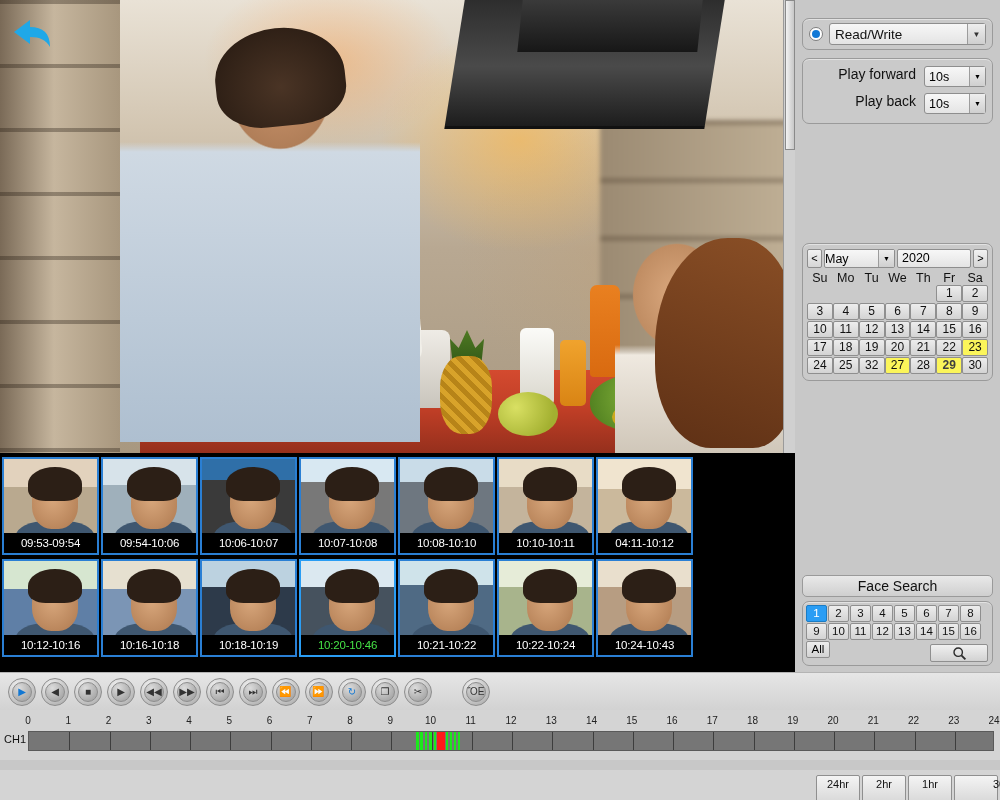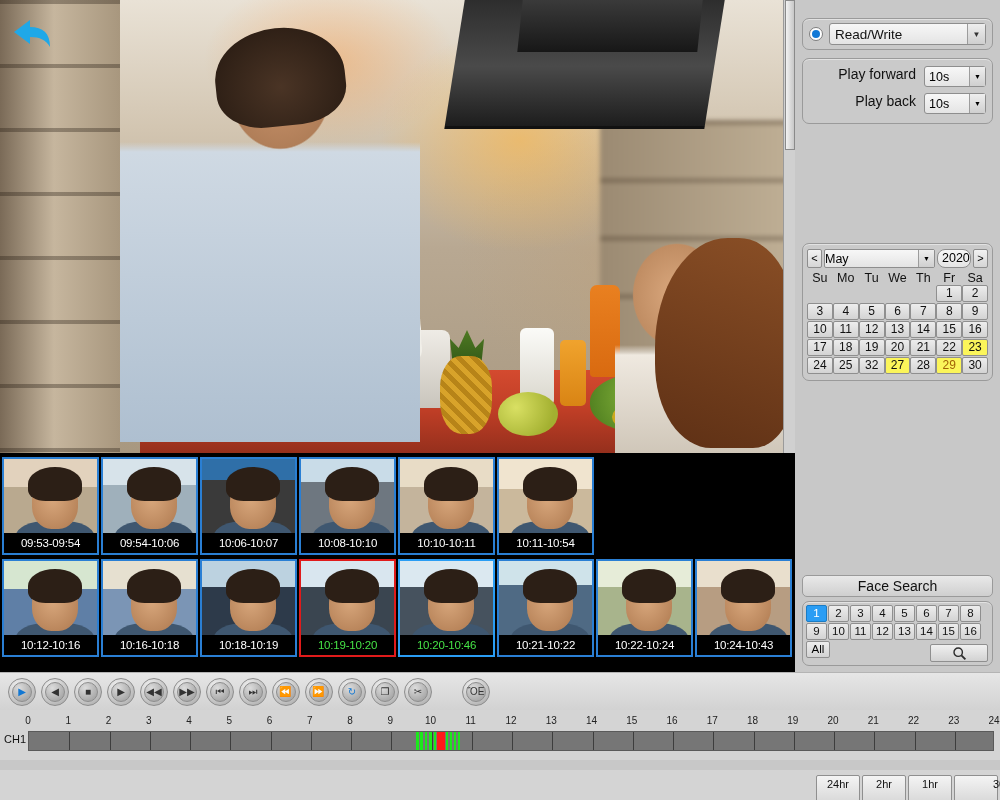--- a/index.html
+++ b/index.html
@@ -340,36 +340,36 @@
     border: 1px solid #8d8d8d; border-radius: 2px; cursor: pointer;
   }
   #month-combo { flex: 1; height: 19px; display: flex;
     background: linear-gradient(180deg,#f7f7f7,#e4e4e4);
     border: 1px solid #8e8e8e; border-radius: 2px; align-items: center; }
   #month-combo .val { flex: 1; font-size: 12.5px; }
   #month-combo .arrow { width: 16px; height: 100%; border-left: 1px solid #9c9c9c;
     background: linear-gradient(180deg,#eee,#cfcfcf);
     display: flex; align-items: center; justify-content: center; font-size: 7px; }
   #year-field {
-    width: 34px; height: 19px; font-size: 12.5px; padding-left: 4px; line-height: 17px;
+    width: 74px; height: 19px; font-size: 12.5px; padding-left: 4px; line-height: 17px;
     background: linear-gradient(180deg,#f7f7f7,#e4e4e4);
-    border: 1px solid #8e8e8e; border-radius: 8px;
+    border: 1px solid #8e8e8e; border-radius: 2px;
   }
   #dow-row { display: flex; margin-top: 2px; }
   .dow { width: 26px; text-align: center; font-size: 12.5px; color: #111; }
   .cal-week { display: flex; }
   .cal-cell {
     width: 26px; height: 17px; margin: 0 0 1px 0;
     font-size: 12px; line-height: 15px; text-align: center; color: #111;
     background: linear-gradient(180deg,#ededed,#d3d3d3);
     border: 1px solid #8f8f8f; border-radius: 2px; cursor: pointer;
   }
   .cal-cell.empty { background: transparent; border: none; cursor: default; }
   .cal-cell.hl { background: #fbf55a; }
-  .cal-cell.hl-cy { background: #fbf55a; color: #a16207; }
+  .cal-cell.hl-cy { background: #fbf55a; color: #404040; font-weight: bold; }
 
   
   #face-title {
     position: absolute; left: 7px; top: 575px; width: 191px; height: 22px;
     background: linear-gradient(180deg,#e9e9e9,#cfcfcf);
     border: 1px solid #9a9a9a; border-radius: 5px;
     font-size: 14px; text-align: center; line-height: 20px; color: #111;
   }
   #face-box { position: absolute; left: 7px; top: 601px; width: 191px; height: 65px; padding: 3px; }
   .ch-row { display: flex; }
@@ -454,20 +454,28 @@
           </div>
           <div class="thumb">
             <div class="thumb-img f4">
               <div class="face-body"></div>
               <div class="face-head"></div>
               <div class="face-hair"></div>
             </div>
             <div class="thumb-time">10:06-10:07</div>
           </div>
           <div class="thumb">
+            <div class="thumb-img f5">
+              <div class="face-body"></div>
+              <div class="face-head"></div>
+              <div class="face-hair"></div>
+            </div>
+            <div class="thumb-time">10:07-10:08</div>
+          </div>
+          <div class="thumb">
             <div class="thumb-img f6">
               <div class="face-body"></div>
               <div class="face-head"></div>
               <div class="face-hair"></div>
             </div>
             <div class="thumb-time">10:08-10:10</div>
           </div>
           <div class="thumb">
             <div class="thumb-img f7">
               <div class="face-body"></div>
@@ -475,21 +483,21 @@
               <div class="face-hair"></div>
             </div>
             <div class="thumb-time">10:10-10:11</div>
           </div>
           <div class="thumb">
             <div class="thumb-img f8">
               <div class="face-body"></div>
               <div class="face-head"></div>
               <div class="face-hair"></div>
             </div>
-            <div class="thumb-time">10:11-10:54</div>
+            <div class="thumb-time">04:11-10:12</div>
           </div>
         </div>
       <div class="thumb-row" id="thumb-row-2">
           <div class="thumb">
             <div class="thumb-img f9">
               <div class="face-body"></div>
               <div class="face-head"></div>
               <div class="face-hair"></div>
             </div>
             <div class="thumb-time">10:12-10:16</div>
@@ -502,28 +510,20 @@
             </div>
             <div class="thumb-time">10:16-10:18</div>
           </div>
           <div class="thumb">
             <div class="thumb-img f11">
               <div class="face-body"></div>
               <div class="face-head"></div>
               <div class="face-hair"></div>
             </div>
             <div class="thumb-time">10:18-10:19</div>
-          </div>
-          <div class="thumb sel-red">
-            <div class="thumb-img f12">
-              <div class="face-body"></div>
-              <div class="face-head"></div>
-              <div class="face-hair"></div>
-            </div>
-            <div class="thumb-time green">10:19-10:20</div>
           </div>
           <div class="thumb sel-blue">
             <div class="thumb-img f13">
               <div class="face-body"></div>
               <div class="face-head"></div>
               <div class="face-hair"></div>
             </div>
             <div class="thumb-time green">10:20-10:46</div>
           </div>
           <div class="thumb">

